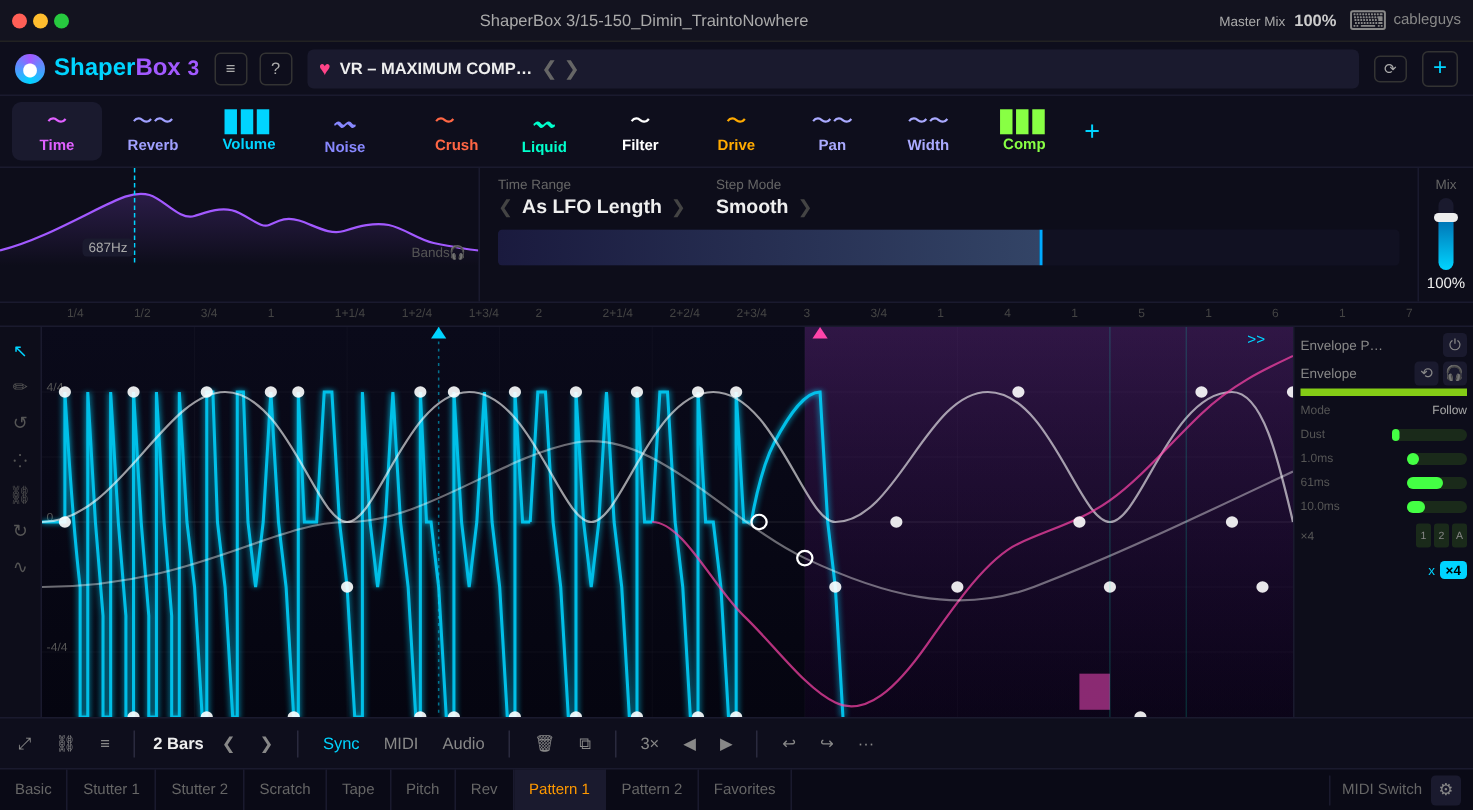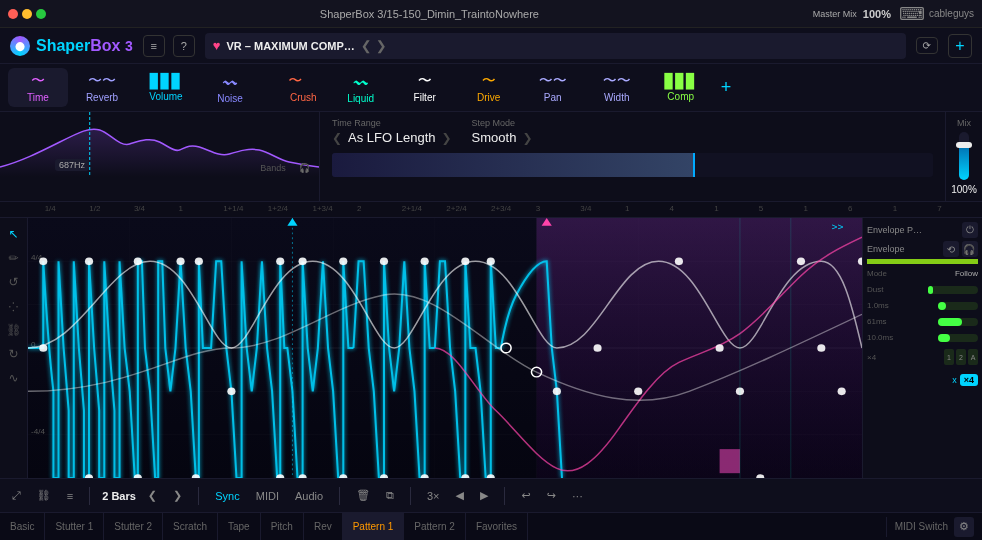--- a/index.html
+++ b/index.html
@@ -121,21 +121,21 @@
       justify-content: center;
       padding: 4px 10px;
       border-radius: 6px;
       cursor: pointer;
       min-width: 60px;
       gap: 2px;
       transition: background 0.2s;
     }
     .tab.active { background: #1a1a2e; }
     .tab-icon { font-size: 14px; }
-    .tab-label { font-size: 10px; font-weight: normal; }
+    .tab-label { font-size: 10px; font-weight: bold; }
     .tab-time .tab-icon { color: #e060ff; }
     .tab-time .tab-label { color: #e060ff; }
     .tab-reverb .tab-icon { color: #a0a0ff; }
     .tab-reverb .tab-label { color: #a0a0ff; }
     .tab-volume .tab-icon { color: #00d4ff; }
     .tab-volume .tab-label { color: #00d4ff; }
     .tab-noise .tab-icon { color: #8888ff; }
     .tab-noise .tab-label { color: #8888ff; }
     .tab-crush .tab-icon { color: #ff6644; }
     .tab-crush .tab-label { color: #ff6644; padding-left: 16px; }
@@ -227,21 +227,21 @@
       flex-direction: column;
       gap: 2px;
     }
     .control-label { font-size: 9px; color: #666; }
     .control-value-row {
       display: flex; align-items: center; gap: 6px;
     }
     .control-arrow {
       color: #444; cursor: pointer; font-size: 12px;
     }
-    .control-value { font-size: 13px; color: #eee; font-weight: normal; }
+    .control-value { font-size: 13px; color: #eee; font-weight: bold; }
     #lfo-bar {
       height: 24px;
       background: #111122;
       border-radius: 3px;
       margin-top: 4px;
       position: relative;
       overflow: hidden;
     }
     #lfo-bar-fill {
       position: absolute;
@@ -528,21 +528,21 @@
             </linearGradient>
           </defs>
 
           <path d="M0,55 C20,50 40,40 60,30 C80,20 90,15 100,18 C110,21 120,35 130,32 C140,29 150,25 160,30 C170,35 175,40 180,38 C185,36 190,32 200,35 C210,38 220,45 230,42 C240,39 250,36 260,38 C270,40 280,48 290,50 C300,52 310,54 320,55 L320,65 L0,65 Z" fill="url(#filterGrad)" opacity="0.5"></path>
 
           <path d="M0,55 C20,50 40,40 60,30 C80,20 90,15 100,18 C110,21 120,35 130,32 C140,29 150,25 160,30 C170,35 175,40 180,38 C185,36 190,32 200,35 C210,38 220,45 230,42 C240,39 250,36 260,38 C270,40 280,48 290,50 C300,52 310,54 320,55" fill="none" stroke="#a259ff" stroke-width="1.5"></path>
 
           <line x1="90" y1="0" x2="90" y2="65" stroke="#00d4ff" stroke-width="1" stroke-dasharray="3,2"></line>
         </svg>
         <div id="filter-freq-label" style="position:absolute;bottom:6px;left:55px;font-size:9px;color:#aaa;background:#1a1a2e;padding:1px 4px;border-radius:3px;">687Hz</div>
-        <div id="filter-bands-label" style="position:absolute;bottom:4px;right:8px;font-size:9px;color:#555;display:flex;align-items:center;gap:14px;">
+        <div id="filter-bands-label" style="position:absolute;bottom:4px;right:8px;font-size:9px;color:#555;display:flex;align-items:center;gap:0;">
           <span>Bands</span>
           <span>🎧</span>
         </div>
       </div>
     </div>
 
     <div id="time-step-area">
       <div class="control-row">
         <div class="control-block">
           <span class="control-label">Time Range</span>

